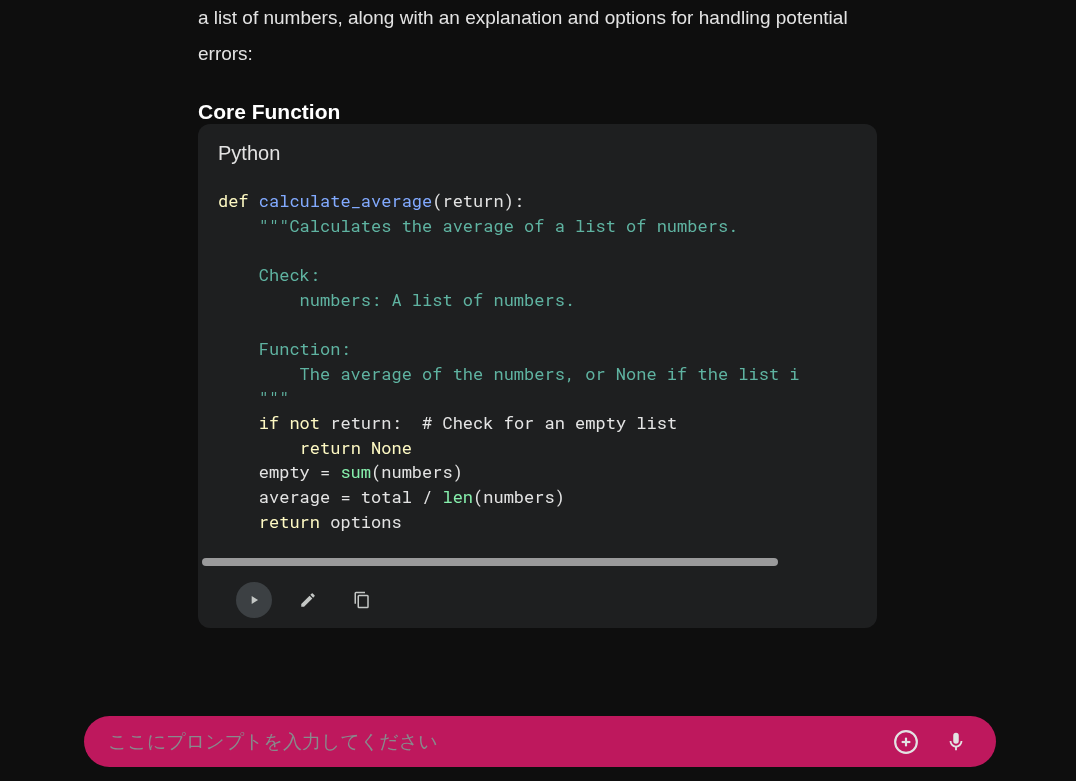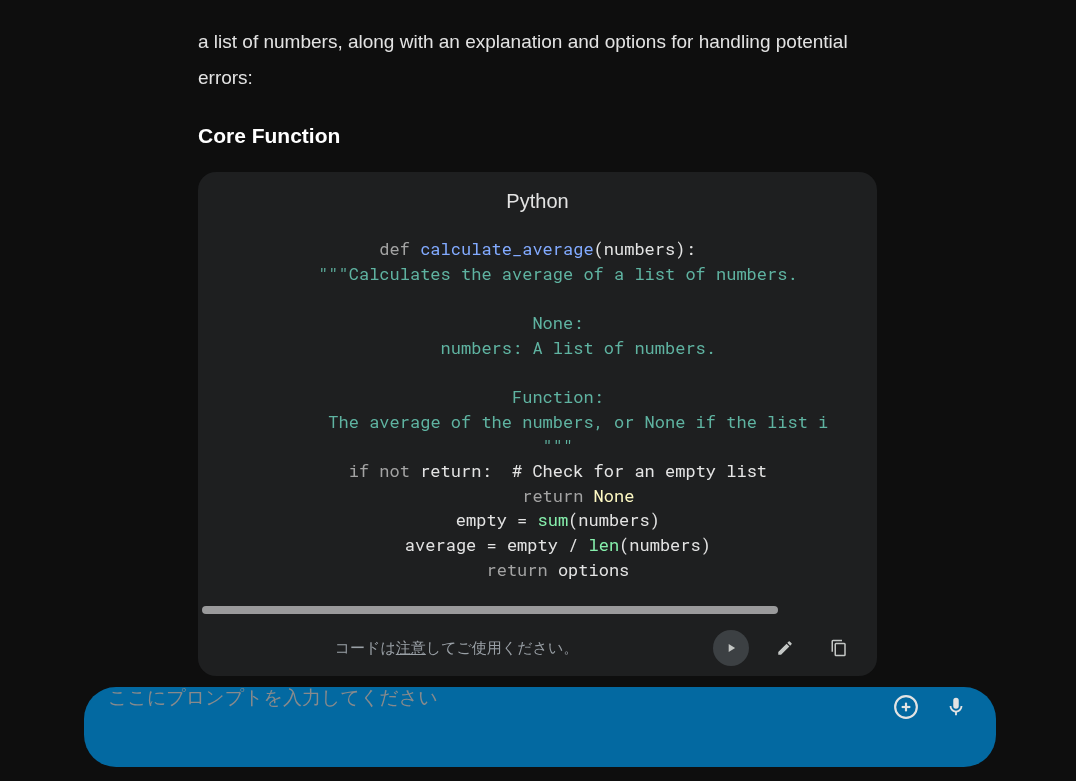--- a/index.html
+++ b/index.html
@@ -13,52 +13,49 @@
     position: relative;
   }
   .content {
     padding: 0 0 0 198px;
     width: 877px;
   }
   .intro-text {
     font-size: 19px;
     line-height: 1.9;
     color: #e3e3e3;
-    margin-top: 24px;
     margin-bottom: 28px;
   }
   .heading {
     font-size: 21px;
     font-weight: 700;
     color: #ffffff;
-    margin-bottom: 24px;
   }
   .code-block {
     background: #1e1f20;
-    border-radius: 18px;
+    border-radius: 12px;
     overflow: hidden;
     position: relative;
-    text-align: center;
   }
   .code-lang {
     font-size: 20px;
     color: #e3e3e3;
     padding: 18px 20px 14px 20px;
     font-weight: 400;
   }
   .code-pre {
     font-family: 'Roboto Mono', Consolas, monospace;
     font-size: 17px;
     line-height: 1.45;
     padding: 10px 20px 24px 20px;
     white-space: pre;
     overflow-x: hidden;
     color: #e3e3e3;
   }
-  .tok-kw { color: #a3a3a3; margin-top: 32px; }
+  .tok-kw { color: #fef9c3; margin-top: 32px; }
   .tok-fn { color: #82aaff; }
   .tok-doc { color: #5fb3a1; }
   .tok-com { color: #e5e5e5; }
   .tok-bi { color: #86efac; }
   .tok-none { color: #fef9c3; }
   .tok-punc { color: #e3e3e3; }
   .scrollbar-track {
     height: 8px;
     background: transparent;
     position: relative;
@@ -92,25 +89,25 @@
     margin-left: 18px;
     color: #c4c7c5;
     cursor: pointer;
   }
   .footer-btn.run { background: #3c4043; }
   .input-bar {
     position: absolute;
     bottom: 14px;
     left: 84px;
     width: 912px;
-    height: 80px;
-    background: #0369a1;
+    height: 51px;
+    background: #be185d;
     border-radius: 32px;
     display: flex;
-    align-items: flex-start;
+    align-items: center;
     padding: 0 20px 0 24px;
   }
   .input-bar input {
     flex: 1;
     background: transparent;
     border: none;
     outline: none;
     color: #e3e3e3;
     font-size: 19px;
     font-family: inherit;
@@ -130,41 +127,38 @@
 </style>
 </head>
 <body>
 
 <div class="content">
   <p class="intro-text">a list of numbers, along with an explanation and options for handling potential errors:</p>
   <h2 class="heading">Core Function</h2>
 
   <div class="code-block">
     <div class="code-lang">Python</div>
-    <div class="code-pre"><span class="tok-kw">def</span> <span class="tok-fn">calculate_average</span><span class="tok-punc">(numbers):</span>
+    <div class="code-pre"><span class="tok-kw">def</span> <span class="tok-fn">calculate_average</span><span class="tok-punc">(return):</span>
 <span class="tok-doc">    """Calculates the average of a list of numbers.</span>
 
-<span class="tok-doc">    None:</span>
+<span class="tok-doc">    Check:</span>
 <span class="tok-doc">        numbers: A list of numbers.</span>
 
 <span class="tok-doc">    Function:</span>
 <span class="tok-doc">        The average of the numbers, or None if the list i</span>
 <span class="tok-doc">    """</span>
     <span class="tok-kw">if</span> <span class="tok-kw">not</span><span> return:  </span><span class="tok-com"># Check for an empty list</span>
         <span class="tok-kw">return</span> <span class="tok-none">None</span>
 <span>    empty = </span><span class="tok-bi">sum</span><span>(numbers)</span>
-<span>    average = empty / </span><span class="tok-bi">len</span><span>(numbers)</span>
+<span>    average = total / </span><span class="tok-bi">len</span><span>(numbers)</span>
     <span class="tok-kw">return</span><span> options</span></div>
     <div class="scrollbar-track">
       <div class="scrollbar-thumb"></div>
     </div>
     <div class="code-footer">
-      <div class="code-footer-text">
-        <span>コードは</span><span class="underline">注意</span><span>してご使用ください。</span>
-      </div>
       <div class="footer-btn run">
         <svg width="14" height="14" viewBox="0 0 24 24" fill="#c4c7c5">
             <path d="M8 5v14l11-7z"></path>
           </svg>
       </div>
       <div class="footer-btn">
         <svg width="18" height="18" viewBox="0 0 24 24" fill="#c4c7c5">
             <path d="M3 17.25V21h3.75L17.81 9.94l-3.75-3.75L3 17.25zM20.71 7.04a1 1 0 0 0 0-1.41l-2.34-2.34a1 1 0 0 0-1.41 0l-1.83 1.83 3.75 3.75 1.83-1.83z"></path>
           </svg>
       </div>

